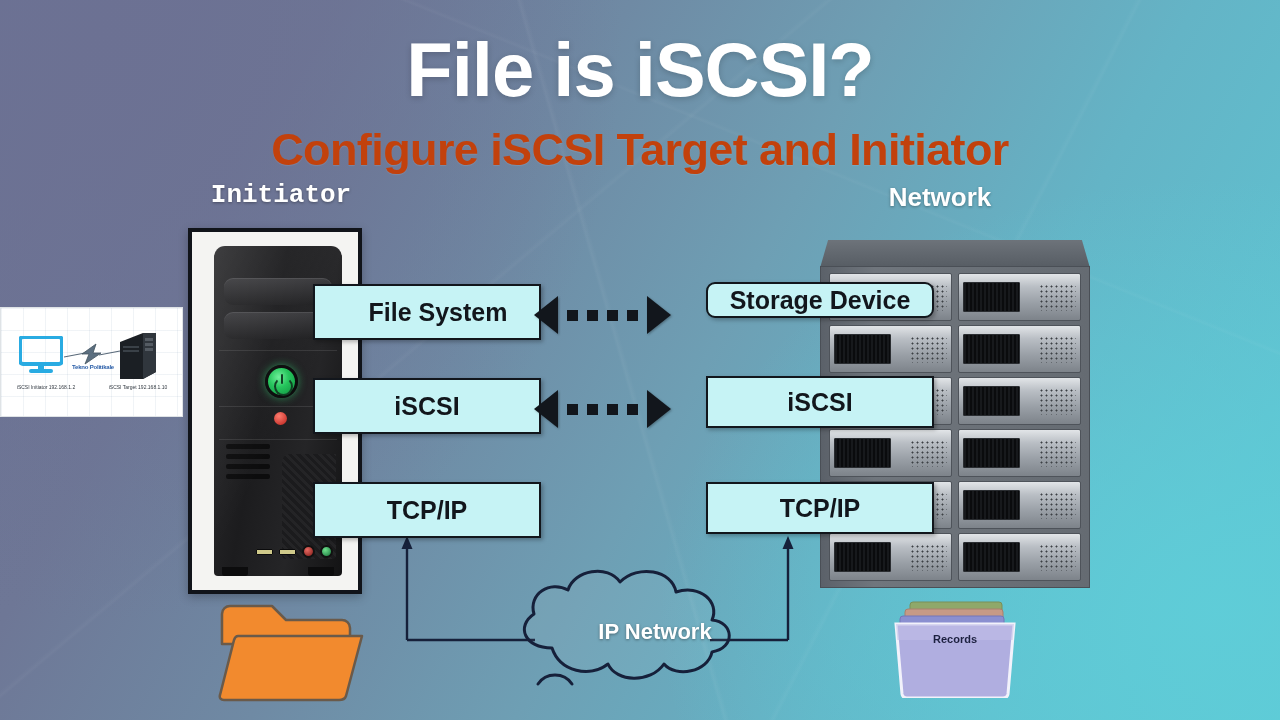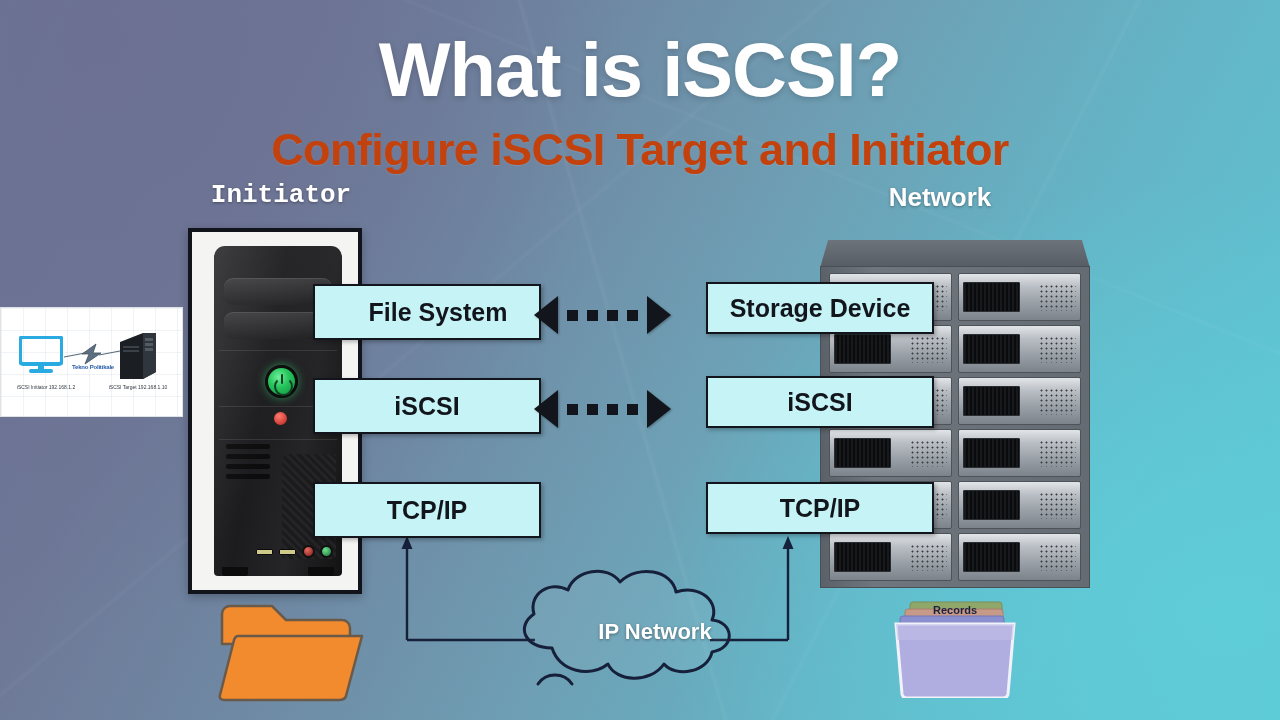--- a/index.html
+++ b/index.html
@@ -123,21 +123,21 @@
   
   .fbox {
     position:absolute; background:#c6f3f5; border:2px solid #12161c;
     display:flex; align-items:center; justify-content:center;
     font-size:25px; font-weight:bold; color:#12161c;
     box-shadow:2px 2px 4px rgba(0,0,0,0.28);
   }
   .fbox.fs  { left:313px; top:284px;  width:228px; height:56px;padding-left:22px; }
   .fbox.is-l{ left:313px; top:378px;  width:228px; height:56px; }
   .fbox.tcp-l{left:313px; top:482px;  width:228px; height:56px; }
-  .fbox.sd  { left:706px; top:282px;  width:228px; height:52px; }
+  .fbox.sd  { left:706px; top:282px;  width:228px; height:36px;border-radius:9px; }
   .fbox.is-r{ left:706px; top:376px;  width:228px; height:52px; }
   .fbox.tcp-r{left:706px; top:482px;  width:228px; height:52px; }
 
   
   .darrow { position:absolute; display:flex; align-items:center; gap:9px; }
   .darrow.a1 { left:534px; top:296px; }
   .darrow.a2 { left:534px; top:390px; }
   .ah { width:0; height:0; border-top:19px solid transparent; border-bottom:19px solid transparent; filter:drop-shadow(1px 1px 1px rgba(0,0,0,0.3)); }
   .ah.left  { border-right:24px solid #12161c; }
   .ah.right { border-left:24px solid #12161c; }
@@ -150,21 +150,21 @@
     font-size:22px; font-weight:bold; color:#ffffff; text-shadow:0 1px 3px rgba(0,0,0,0.4);margin-left:28px;
   }
   .conn-svg { position:absolute; left:380px; top:520px; width:540px; height:130px; }
 
   
   .folder { position:absolute; left:216px; top:600px; width:150px; height:104px; }
 
   
   .records { position:absolute; left:890px; top:598px; width:130px; height:100px; }
   .records-label {
-    position:absolute; left:890px; top:604px; width:130px; text-align:center;
+    position:absolute; left:890px; top:633px; width:130px; text-align:center;
     font-size:11px; font-weight:bold; color:#1d2140;
   }
 
   
   .inset {
     position:absolute; left:0; top:307px; width:183px; height:110px;
     background:#ffffff; border:1px solid #dfe3e6;
     background-image:
       linear-gradient(rgba(120,150,180,0.11) 1px, transparent 1px),
       linear-gradient(90deg, rgba(120,150,180,0.11) 1px, transparent 1px);
@@ -184,21 +184,21 @@
     filter:blur(0.35px);
   }
   .inset-cap.c-left  { left:14px; top:76px; width:62px; }
   .inset-cap.c-right { left:104px; top:76px; width:66px; }
 </style>
 </head>
 <body>
 
 <div class="bg-tex"></div>
 
-<div class="title-main">What is iSCSI?</div>
+<div class="title-main">File is iSCSI?</div>
 <div class="title-sub">Configure iSCSI Target and Initiator</div>
 <div class="label-initiator">Initiator</div>
 <div class="label-target">Network</div>
 
 <div class="pc-frame">
   <div class="pc-case">
     <div class="pc-bay b1"></div>
     <div class="pc-bay b2"></div>
     <div class="pc-seam" style="top:104px"></div>
     <div class="pc-seam" style="top:160px"></div>

